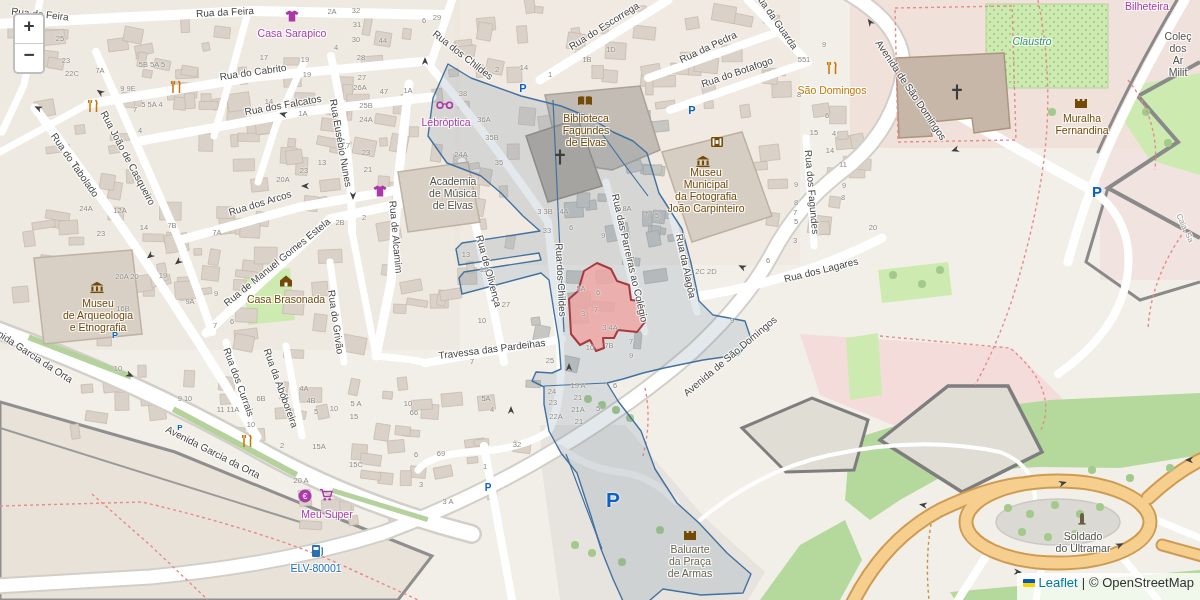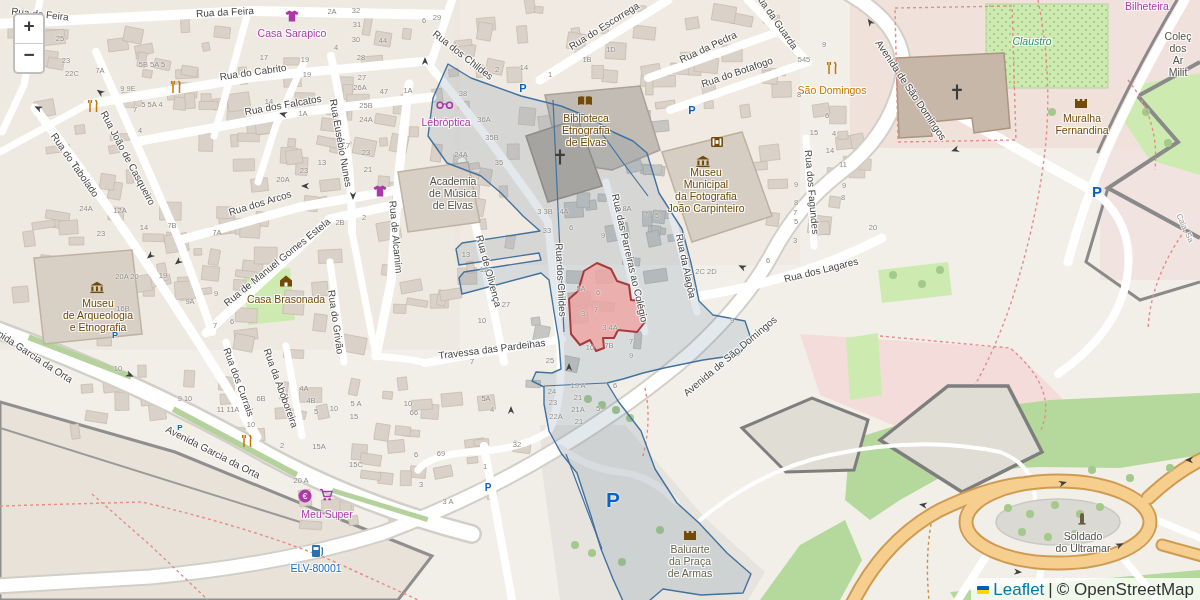--- a/index.html
+++ b/index.html
@@ -24,21 +24,21 @@
     text-shadow:0 0 2px #fff,0 0 2px #fff;}
   .gray-label{color:#9a9a9a !important;font-size:8px;}
   
   .zoomctl{position:absolute;left:13px;top:13px;width:28px;border:2px solid rgba(0,0,0,.25);
     border-radius:5px;background:#fff;overflow:hidden;z-index:50;}
   .zoomctl a{display:block;width:28px;height:28px;line-height:28px;text-align:center;
     font:700 19px "Liberation Sans",sans-serif;color:#3c3c3c;text-decoration:none;cursor:pointer;}
   .zoomctl a:first-child{border-bottom:1px solid #ccc;}
   
   .attrib{position:absolute;right:0;bottom:0;background:rgba(255,255,255,.8);
-    padding:2px 6px 0 6px;font-size:17px;color:#333;z-index:50;display:flex;align-items:center;gap:4px;}
+    padding:2px 6px 10px 6px;font-size:13px;color:#333;z-index:50;display:flex;align-items:center;gap:4px;}
   .attrib a{color:#0078A8;text-decoration:none;cursor:pointer;}
   .ua-flag{display:inline-block;width:12px;height:8px;border-radius:1px;
     background:linear-gradient(#005BBB 50%,#FFD500 50%);}
 </style>
 </head>
 <body>
 
 <div id="map">
   <svg class="base" width="1200" height="600" viewBox="0 0 1200 600">
     <defs>
@@ -542,21 +542,21 @@
       <div class="street-label" style="left: 821px; top: 270px; transform: translate(-50%, -50%) rotate(-14deg);">Rua dos Lagares</div>
       <div class="street-label" style="left: 812px; top: 192px; transform: translate(-50%, -50%) rotate(85deg);">Rua dos Fagundes</div>
       <div class="street-label" style="left: 686px; top: 266px; transform: translate(-50%, -50%) rotate(78deg);">Rua da Alagôa</div>
       <div class="street-label" style="left: 630px; top: 258px; transform: translate(-50%, -50%) rotate(77deg);">Rua das Parreiras ao Colégio</div>
       <div class="street-label" style="left: 28px; top: 352px; transform: translate(-50%, -50%) rotate(33deg);">Avenida Garcia da Orta</div>
       <div class="street-label" style="left: 213px; top: 452px; transform: translate(-50%, -50%) rotate(27deg);">Avenida Garcia da Orta</div>
       <div class="street-label gray-label" style="left: 1185px; top: 228px; transform: translate(-50%, -50%) rotate(65deg);">Caia, Sa</div>
       <div class="poi-label c-purple" style="left: 292px; top: 27px;">Casa Sarapico</div>
       <div class="poi-label c-purple" style="left: 446px; top: 116px;">Lebróptica</div>
       <div class="poi-label c-brown" style="left: 586px; top: 112px;">Biblioteca
-Etnografia
+Fagundes
 de Elvas</div>
       <div class="poi-label c-brown" style="left: 706px; top: 166px;">Museu
 Municipal
 da Fotografia
 João Carpinteiro</div>
       <div class="poi-label c-dark" style="left: 453px; top: 175px;">Academia
 de Música
 de Elvas</div>
       <div class="poi-label c-brown" style="left: 98px; top: 297px;">Museu
 de Arqueologia
@@ -792,21 +792,21 @@
       <div class="housenum" style="left: 843px; top: 197px;">8</div>
       <div class="housenum" style="left: 796px; top: 202px;">8</div>
       <div class="housenum" style="left: 795px; top: 212px;">7</div>
       <div class="housenum" style="left: 796px; top: 221px;">5</div>
       <div class="housenum" style="left: 873px; top: 227px;">20</div>
       <div class="housenum" style="left: 795px; top: 240px;">3</div>
       <div class="housenum" style="left: 768px; top: 260px;">6</div>
       <div class="housenum" style="left: 706px; top: 271px;">2C 2D</div>
       <div class="housenum" style="left: 732px; top: 320px;">9</div>
       <div class="housenum" style="left: 824px; top: 44px;">9</div>
-      <div class="housenum" style="left: 804px; top: 59px;">545</div>
+      <div class="housenum" style="left: 804px; top: 59px;">551</div>
       <div class="housenum" style="left: 799px; top: 94px;">8</div>
       <div class="housenum" style="left: 827px; top: 115px;">6</div>
       <div class="pk" style="left: 523px; top: 88px; font-size: 11px;">P</div>
       <div class="pk" style="left: 692px; top: 110px; font-size: 11px;">P</div>
       <div class="pk" style="left: 1097px; top: 191px; font-size: 15px;">P</div>
       <div class="pk" style="left: 115px; top: 335px; font-size: 9px;">P</div>
       <div class="pk" style="left: 180px; top: 427px; font-size: 8px;">P</div>
       <div class="pk" style="left: 488px; top: 487px; font-size: 10px;">P</div>
       <div class="pk" style="left: 613px; top: 500px; font-size: 21px;">P</div>
       <div class="marker" style="left: 38px; top: 108px; transform: translate(-50%, -50%) rotate(205deg);"><svg width="10" height="10" viewBox="0 0 10 10">

